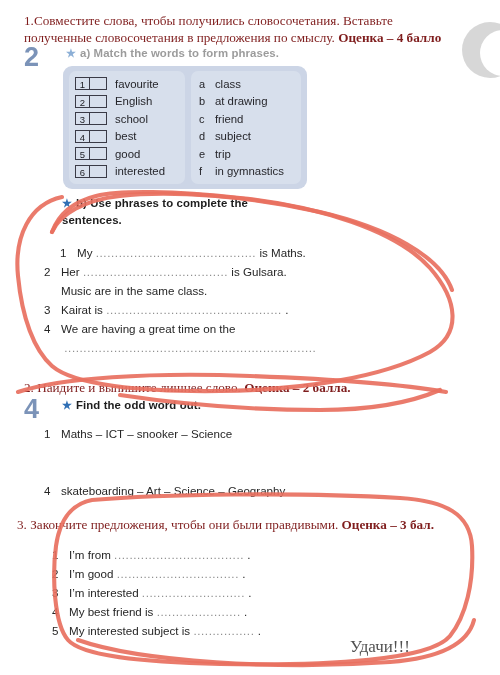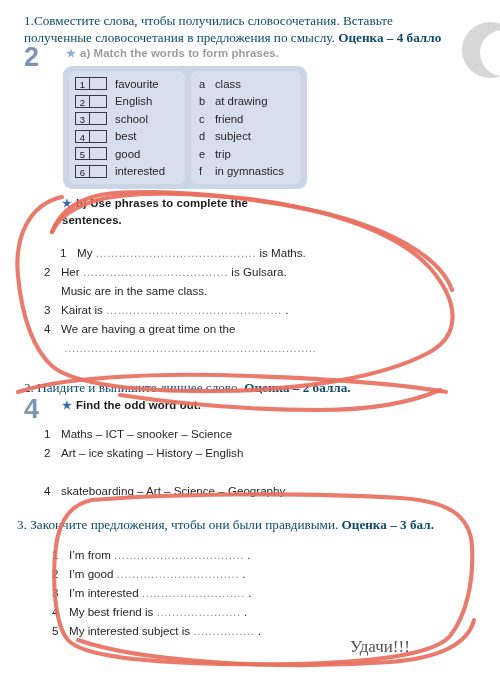--- a/index.html
+++ b/index.html
@@ -40,21 +40,21 @@
     border-radius: 50%;
     background: #ffffff;
     z-index: 2;
   }
 
   
   .ru-line {
     position: absolute;
     font-family: "Liberation Serif", serif;
     font-size: 13.2px;
-    color: #0c4a6e;
+    color: #7f1d1d;
     line-height: 17px;
     white-space: nowrap;
     z-index: 6;
   }
   .ru-line b { font-weight: bold; }
 
   
   .unit-num {
     position: absolute;
     font-family: "Liberation Sans", sans-serif;
@@ -315,23 +315,20 @@
 
   <div class="unit-num" style="left:24px; top:394px;">4</div>
 
   <div class="tb tb-head" style="left:62px; top:399px;">
     <span class="star">★</span><span>Find the odd word out.</span>
   </div>
 
   <div class="tb tb-row" style="left:44px; top:424px;">
     <span class="idx">1</span><span>Maths – ICT – snooker – Science</span>
   </div>
-  <div class="tb tb-row" style="left:44px; top:443px;">
-    <span class="idx">2</span><span>Art – ice skating – History – English</span>
-  </div>
   <div class="tb tb-row" style="left:44px; top:481px;">
     <span class="idx">4</span><span>skateboarding – Art – Science – Geography</span>
   </div>
 
   <div class="ru-line" style="left:17px; top:516px;">
     <span>3. Закончите предложения, чтобы они были правдивыми. </span><b>Оценка – 3 бал.</b>
   </div>
 
   <div class="tb tb-row" style="left:52px; top:545px;">
     <span class="idx">1</span><span>I’m from</span>

